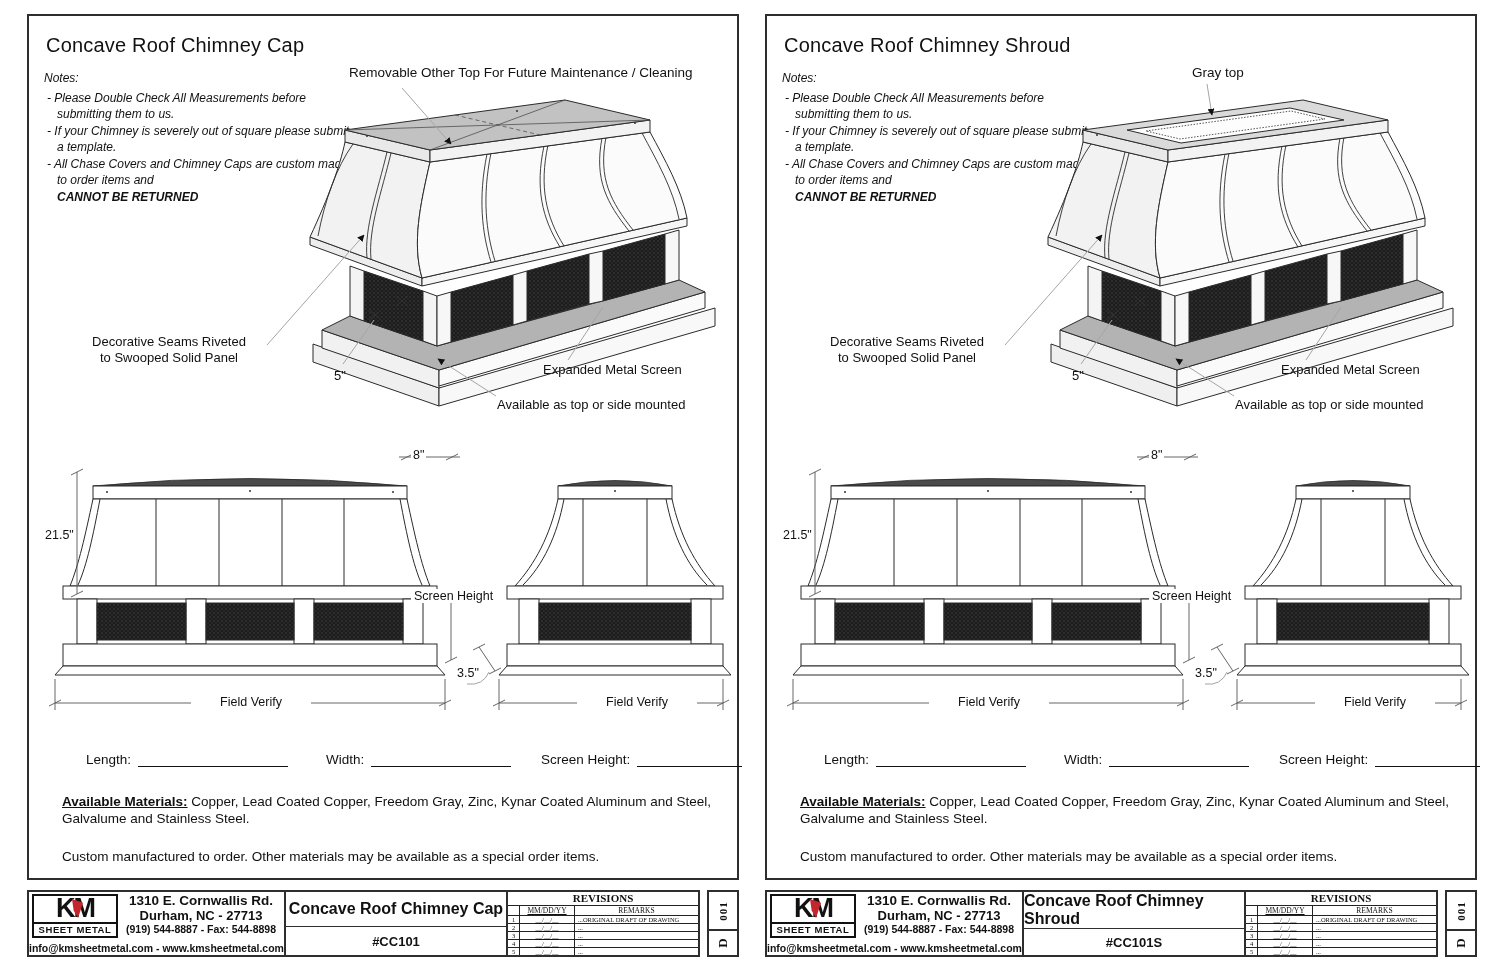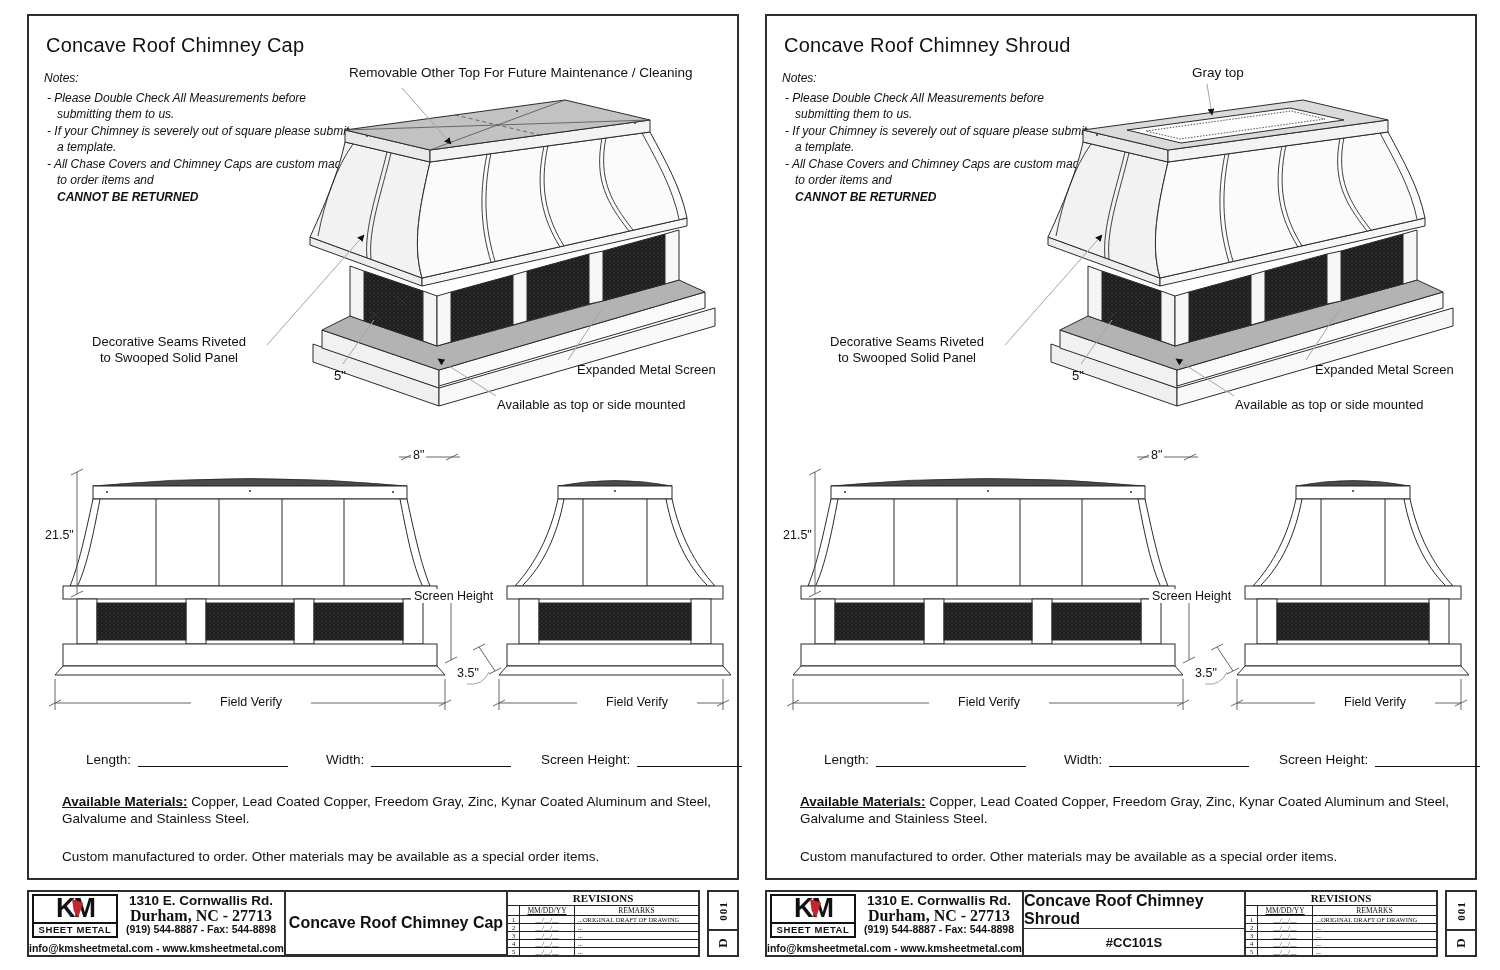--- a/index.html
+++ b/index.html
@@ -12,21 +12,21 @@
   .notes-heading{margin-bottom:3px;}
   .note-item{padding-left:13px;text-indent:-10px;}
   .note-bold{font-weight:bold;padding-left:13px;}
   .fig-annot{position:absolute;top:49px;font-size:13.5px;white-space:nowrap;}
   .p0 .fig-annot{left:320px}.p1 .fig-annot{left:425px}
   .fig3d,.elev{position:absolute;left:8px;}
   .fig3d{top:52px}.elev{top:428px}
   .lbl{position:absolute;font-size:13px;white-space:nowrap;}
   .lbl-seams{left:34px;top:318px;width:212px;text-align:center;line-height:16px;}
   .lbl-5{left:305px;top:352px}
-  .lbl-screen{left:548px;top:346px}
+  .lbl-screen{left:514px;top:346px}
   .lbl-mount{left:468px;top:381px}
   .dim{position:absolute;font-size:12.5px;white-space:nowrap;}
   .dim-215{left:16px;top:512px}
   .dim-8{left:382px;top:432px;background:#fff;padding:0 2px;}
   .dim-sh{left:382px;top:573px;background:#fff;padding:0 3px;}
   .dim-35{left:428px;top:650px}
   .dim-fv{top:679px;width:120px;text-align:center;background:#fff;}
   .dim-fv1{left:162px}.dim-fv2{left:548px}
   .fillin{position:absolute;top:736px;left:0;width:100%;font-size:13.5px;}
   .fg{position:absolute;white-space:nowrap;}
@@ -42,21 +42,21 @@
   .logo-cell{width:255px;border-right:2px solid #2e2e2e;position:relative;}
   .logo-box{position:absolute;left:3px;top:2px;width:86px;height:44px;border:2px solid #111;box-sizing:border-box;}
   .km-row{position:relative;height:26px;text-align:center;font-weight:bold;font-size:27px;
           letter-spacing:-2px;line-height:25px;font-family:"Liberation Sans",sans-serif;}
   .red-tri{position:absolute;left:38px;top:3px;width:11px;height:19px;background:#c1272d;
            clip-path:polygon(0 0,100% 20%,55% 100%,15% 60%);}
   .sheetmetal{height:12px;border-top:2px solid #111;text-align:center;font-weight:bold;
               font-size:9.5px;line-height:12px;letter-spacing:.6px;}
   .addr{position:absolute;left:92px;top:1px;width:160px;text-align:center;font-weight:bold;}
   .addr-l1{font-size:13.5px;line-height:15px;}
-  .addr-l2{font-size:16px;line-height:15px;font-family:Liberation Serif, serif;}
+  .addr-l2{font-size:13px;line-height:15px;}
   .addr-l3{font-size:10.5px;line-height:12px;}
   .contact{position:absolute;left:0;bottom:1px;width:100%;text-align:center;font-weight:bold;font-size:10.5px;}
   .title-cell{flex:1;border-right:2px solid #2e2e2e;display:flex;flex-direction:column;}
   .dwg-title{flex:1.25;display:flex;align-items:center;justify-content:center;
              font-weight:bold;font-size:16px;border-bottom:1.5px solid #2e2e2e;}
   .dwg-num{flex:1;display:flex;align-items:center;justify-content:center;font-weight:bold;font-size:13px;}
   .rev-cell{width:190px;font-family:"Liberation Serif",serif;overflow:hidden;}
   .rev-title{text-align:center;font-weight:bold;font-size:11px;height:13px;line-height:13px;border-bottom:1px solid #222;}
   .rev-head{display:flex;font-size:7.5px;height:9px;line-height:9px;border-bottom:1px solid #222;}
   .rc-num{width:11px;border-right:1px solid #222;text-align:center;}
@@ -480,20 +480,21 @@
       </div>
       <div class="addr">
         <div class="addr-l1">1310 E. Cornwallis Rd.</div>
         <div class="addr-l2">Durham, NC - 27713</div>
         <div class="addr-l3">(919) 544-8887 - Fax: 544-8898</div>
       </div>
       <div class="contact">info@kmsheetmetal.com - www.kmsheetmetal.com</div>
     </div>
     <div class="title-cell">
       <div class="dwg-title">Concave Roof Chimney Cap</div>
+      <div class="dwg-num">#CC101</div>
     </div>
     <div class="rev-cell">
       <div class="rev-title">REVISIONS</div>
       <div class="rev-head">
         <span class="rc-num"></span>
         <span class="rc-date">MM/DD/YY</span>
         <span class="rc-rem">REMARKS</span>
       </div>
       <div class="rev-row">
           <span class="rc-num">1</span>

